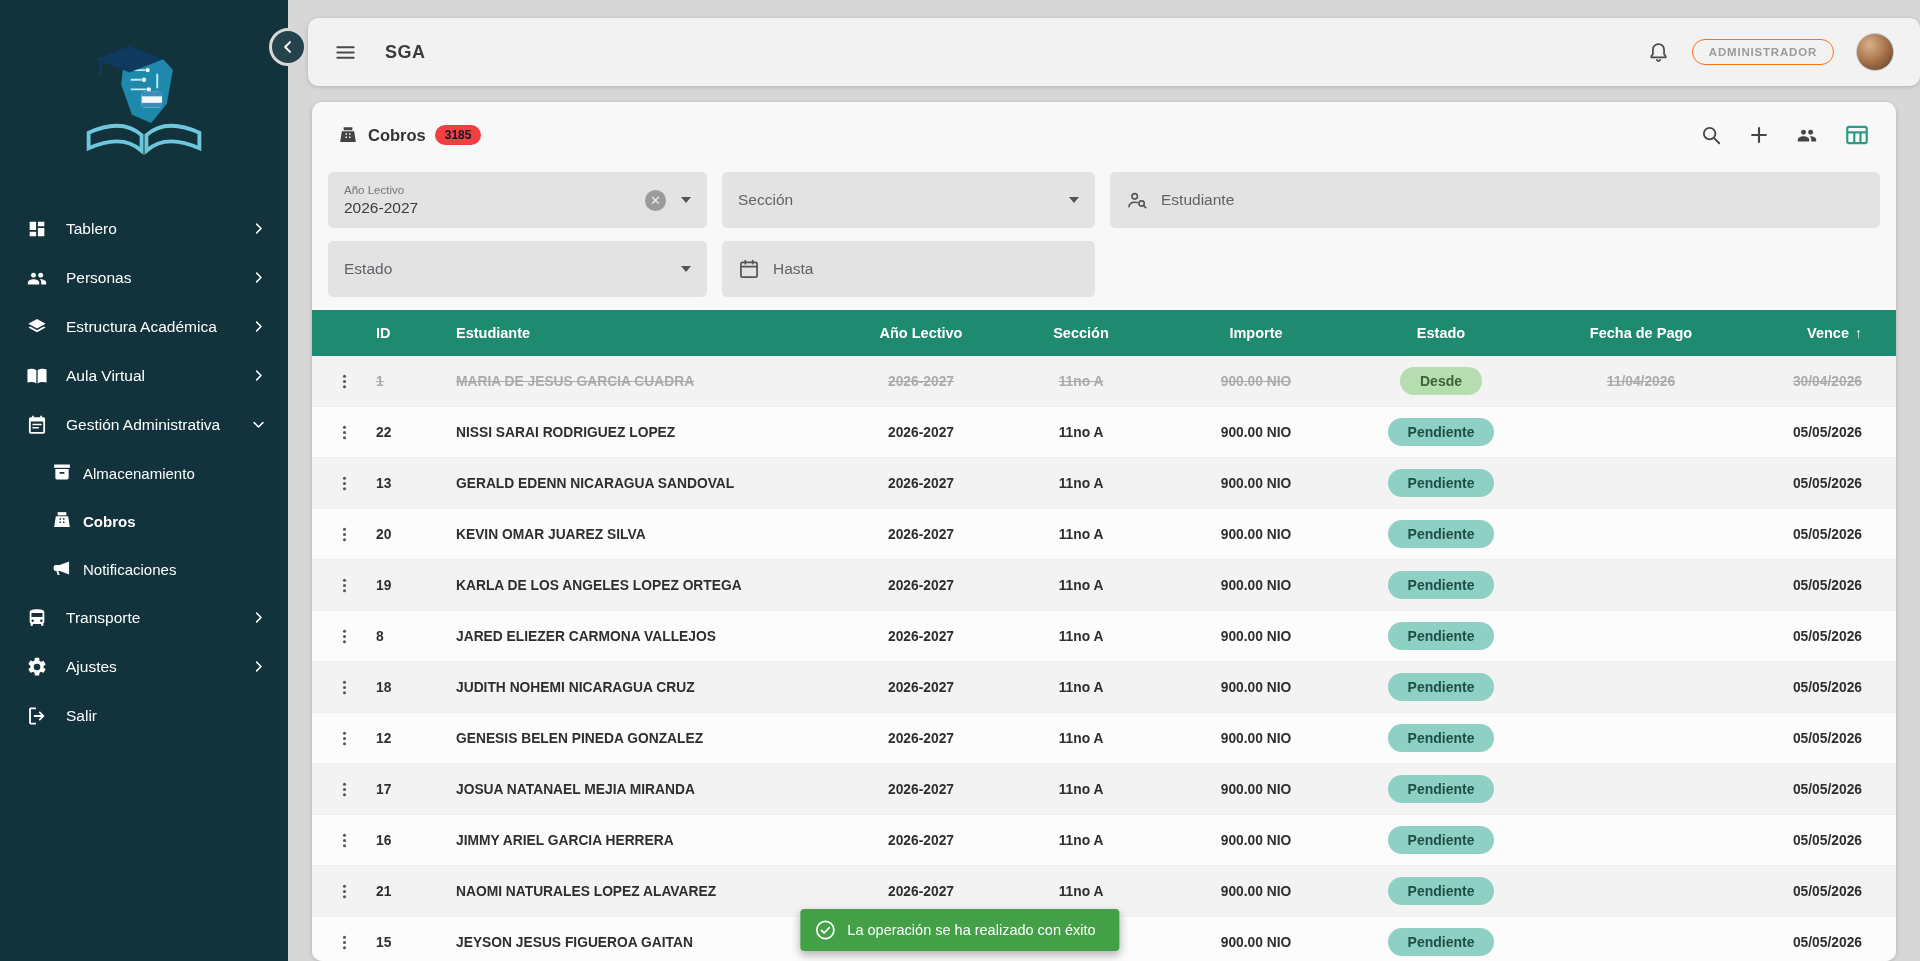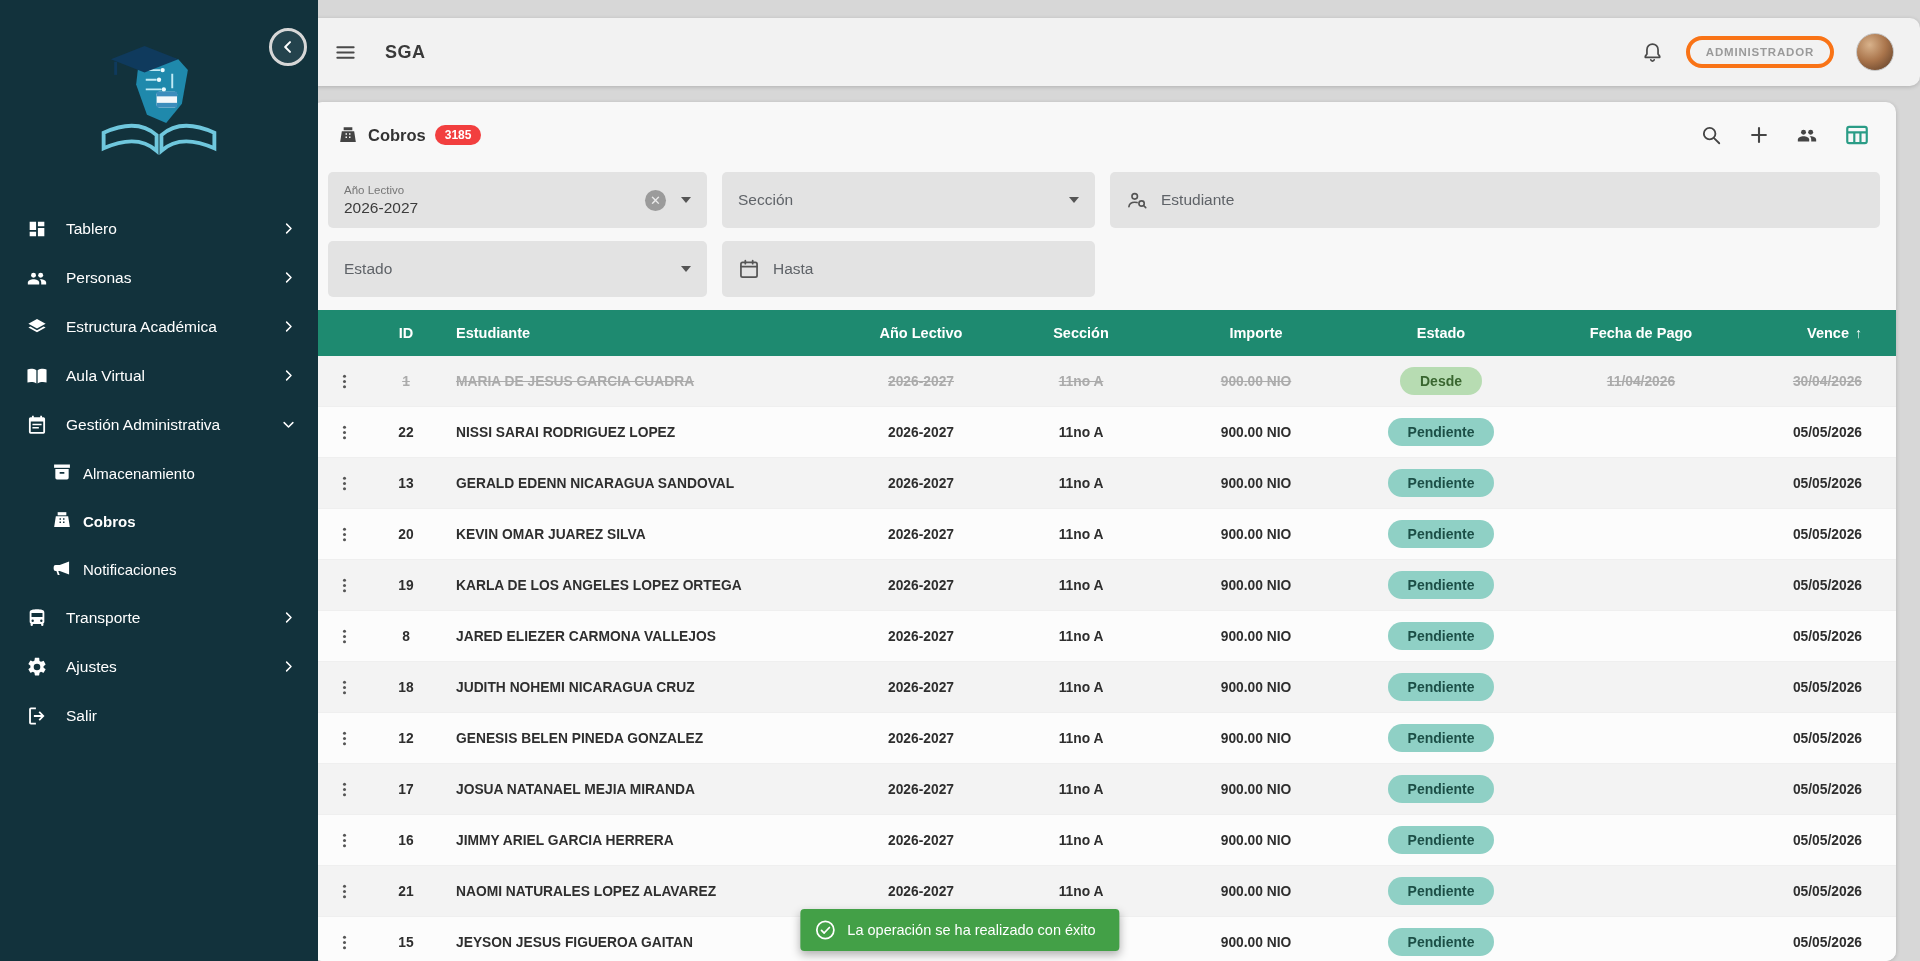--- a/index.html
+++ b/index.html
@@ -1,21 +1,21 @@
 <!DOCTYPE html>
 <html style="--sidebar: #12323c; --accent: #1e8a70; --accent-icon: #2a9c86; --badge-red: #f23f3f; --paid-bg: #b7dcb2; --paid-fg: #39662f; --pending-bg: #8fd0c5; --pending-fg: #1c4f47; --toast: #43a047;"><head>
 <meta charset="utf-8">
 <style>
   * { box-sizing: border-box; margin: 0; padding: 0; }
   html,body { width:1920px; height:961px; overflow:hidden; }
   body { background:#d7d7d7; font-family:"Liberation Sans",sans-serif; }
   svg { fill:currentColor; display:block; }
 
   
-  .sidebar { position:fixed; left:0; top:0; bottom:0; width:318px; background:var(--sidebar,#12323c); z-index:5; }
+  .sidebar { position:fixed; left:0; top:0; bottom:0; width:288px; background:var(--sidebar,#12323c); z-index:5; }
   .collapse-btn { position:fixed; left:269px; top:28px; width:38px; height:38px; border-radius:50%;
     background:#24434d; border:3px solid #d7d7d7; color:#fff; display:flex; align-items:center; justify-content:center;
     cursor:pointer; z-index:6; }
   .collapse-btn svg { width:20px; height:20px; }
   .logo-wrap { display:flex; justify-content:center; padding-top:34px; }
   #sidebar-nav { margin-top:40px; }
   .nav-item { display:flex; align-items:center; height:49px; padding:0 22px 0 26px; color:#fff; cursor:pointer; }
   .nav-icon { width:22px; height:22px; flex-shrink:0; }
   .nav-icon svg { width:22px; height:22px; }
   .nav-label { flex:1; margin-left:18px; font-size:15.5px; white-space:nowrap; }
@@ -27,33 +27,33 @@
   .nav-item.active .nav-label { font-weight:700; }
 
   
   .main { margin-left:288px; padding-top:18px; }
   .topbar { height:68px; margin-left:20px; background:#f2f2f2; border-radius:10px;
     box-shadow:0 1px 4px rgba(0,0,0,.18); display:flex; align-items:center; padding:0 26px; position:relative; }
   .icon-btn { background:none; border:none; color:#4a4a4a; cursor:pointer; padding:0; display:flex; }
   .icon-btn svg { width:23px; height:23px; }
   .topbar-title { font-size:18px; font-weight:700; color:#3a3a3a; margin-left:28px; letter-spacing:.5px; }
   .topbar-right { margin-left:auto; display:flex; align-items:center; gap:22px; }
-  .role-pill { border:4px solid #f97316; color:#9a9a9a; font-size:11.5px; font-weight:700; letter-spacing:.8px;
+  .role-pill { border:1px solid #f97316; color:#9a9a9a; font-size:11.5px; font-weight:700; letter-spacing:.8px;
     padding:6px 16px; border-radius:16px; background:transparent; cursor:pointer; font-family:inherit; }
   .avatar { width:38px; height:38px; border-radius:50%; border:1px solid #c6c6c6; cursor:pointer;
     background:radial-gradient(circle at 35% 30%, #d8b28b 0%, #a9744b 48%, #6e4a30 85%); }
 
   
   .card { margin:16px 24px 0; background:#f8f8f8; border-radius:10px; box-shadow:0 1px 4px rgba(0,0,0,.18);
     height:859px; overflow:hidden; }
   .card-header { display:flex; align-items:center; padding:20px 26px 12px; }
   .card-title-icon { color:#444; width:20px; height:20px; }
   .card-title-icon svg { width:20px; height:20px; }
   .card-title { font-size:16.5px; font-weight:700; color:#333; margin-left:10px; }
-  .count-badge { background:var(--badge-red,#f23f3f); color:#ffffff; font-size:12px; font-weight:700;
+  .count-badge { background:var(--badge-red,#f23f3f); color:#0f172a; font-size:12px; font-weight:700;
     padding:3px 10px; border-radius:12px; margin-left:9px; }
   .header-actions { margin-left:auto; display:flex; align-items:center; gap:26px; }
   .act { background:none; border:none; padding:0; cursor:pointer; color:#454545; display:flex; }
   .act svg { width:22px; height:22px; }
   .act.accent { color:var(--accent-icon,#2a9c86); }
   .act.accent svg { width:26px; height:26px; }
 
   
   .filters { padding:12px 16px 0; }
   .frow { display:grid; gap:15px; margin-bottom:13px; }
@@ -73,21 +73,21 @@
     border-top:6px solid #555; flex-shrink:0; }
 
   
   .table { margin-top:6px; }
   .thead, .trow { display:grid; grid-template-columns:64px 60px 400px 170px 150px 200px 170px 230px 1fr; align-items:center; }
   .thead { background:var(--accent,#1e8a70); color:#fff; height:46px; font-size:14.5px; font-weight:700; }
   .trow { height:51px; background:#fcfcfc; font-size:13.8px; font-weight:700; color:#2e2e2e; border-bottom:1px solid #efefef; }
   .trow.alt { background:#f3f3f3; }
   .cell { overflow:hidden; white-space:nowrap; }
   .c-menu { display:flex; justify-content:center; }
-  .c-id { text-align:center; }
+  .c-id { text-align:left; }
   .c-student { padding-left:20px; }
   .c-year, .c-section, .c-amount, .c-status, .c-payment { text-align:center; }
   .c-due { text-align:right; padding-right:34px; }
   .dots { background:none; border:none; padding:2px; cursor:pointer; color:#555; display:flex; }
   .dots svg { width:19px; height:19px; }
   .badge { display:inline-block; padding:6px 20px; border-radius:16px; font-size:14px; font-weight:600; }
   .b-pagado { background:var(--paid-bg,#b7dcb2); color:var(--paid-fg,#39662f); }
   .b-pendiente { background:var(--pending-bg,#8fd0c5); color:var(--pending-fg,#1c4f47); }
   .strike { color:#ababab !important; text-decoration:line-through; }
   .sort-arrow { margin-left:6px; font-size:14px; font-weight:700; cursor:pointer; }

